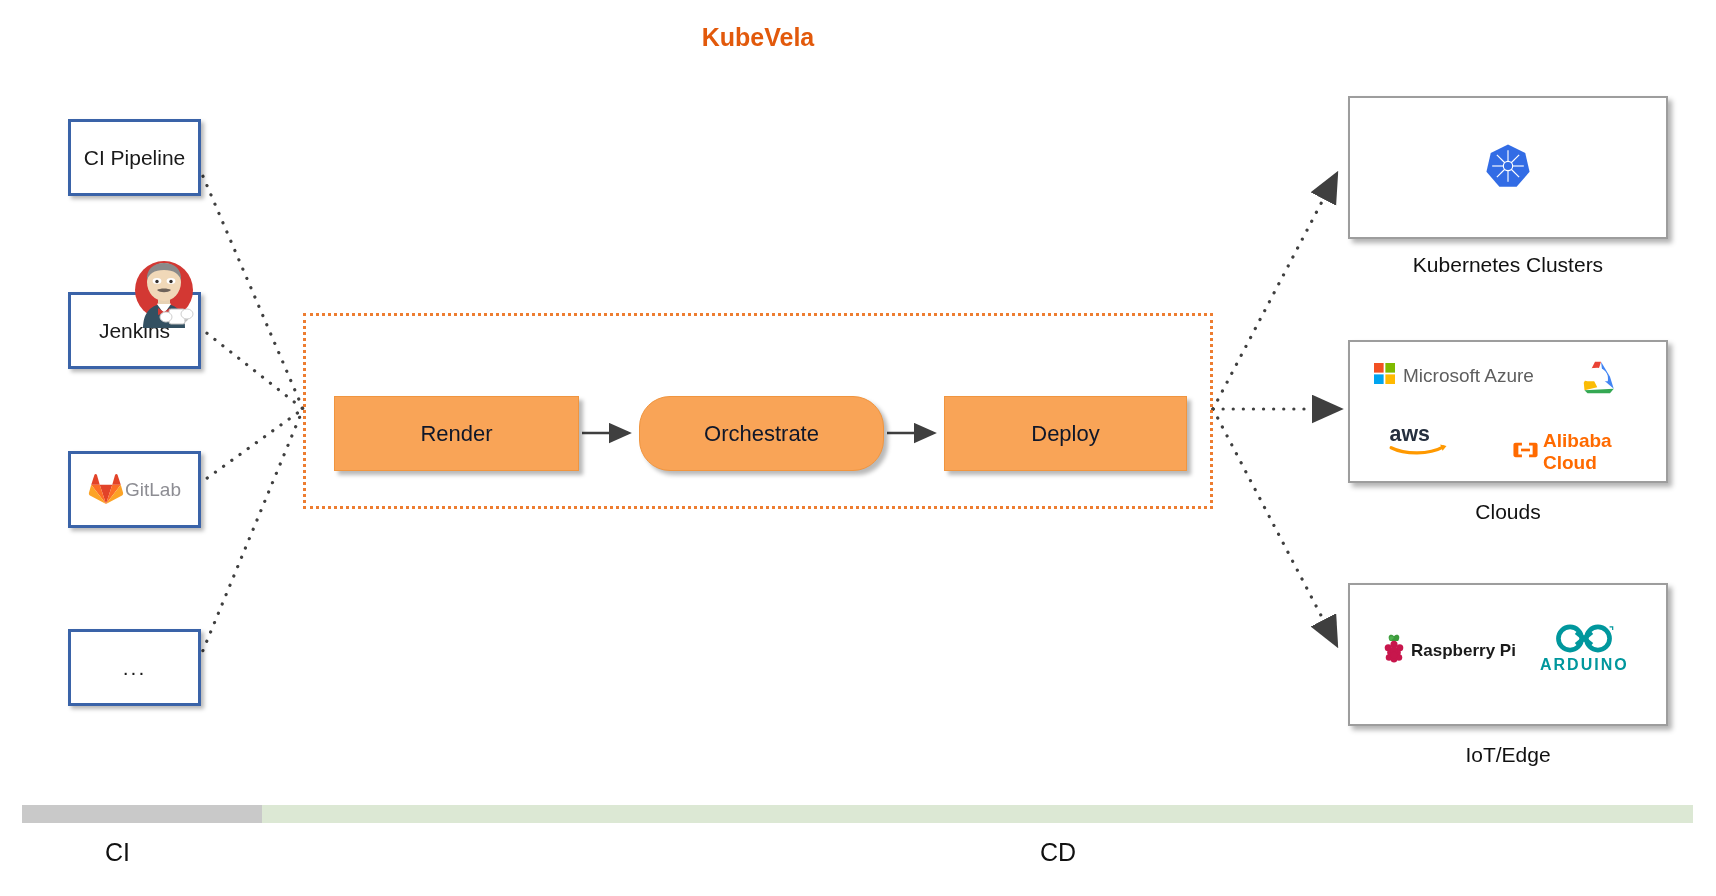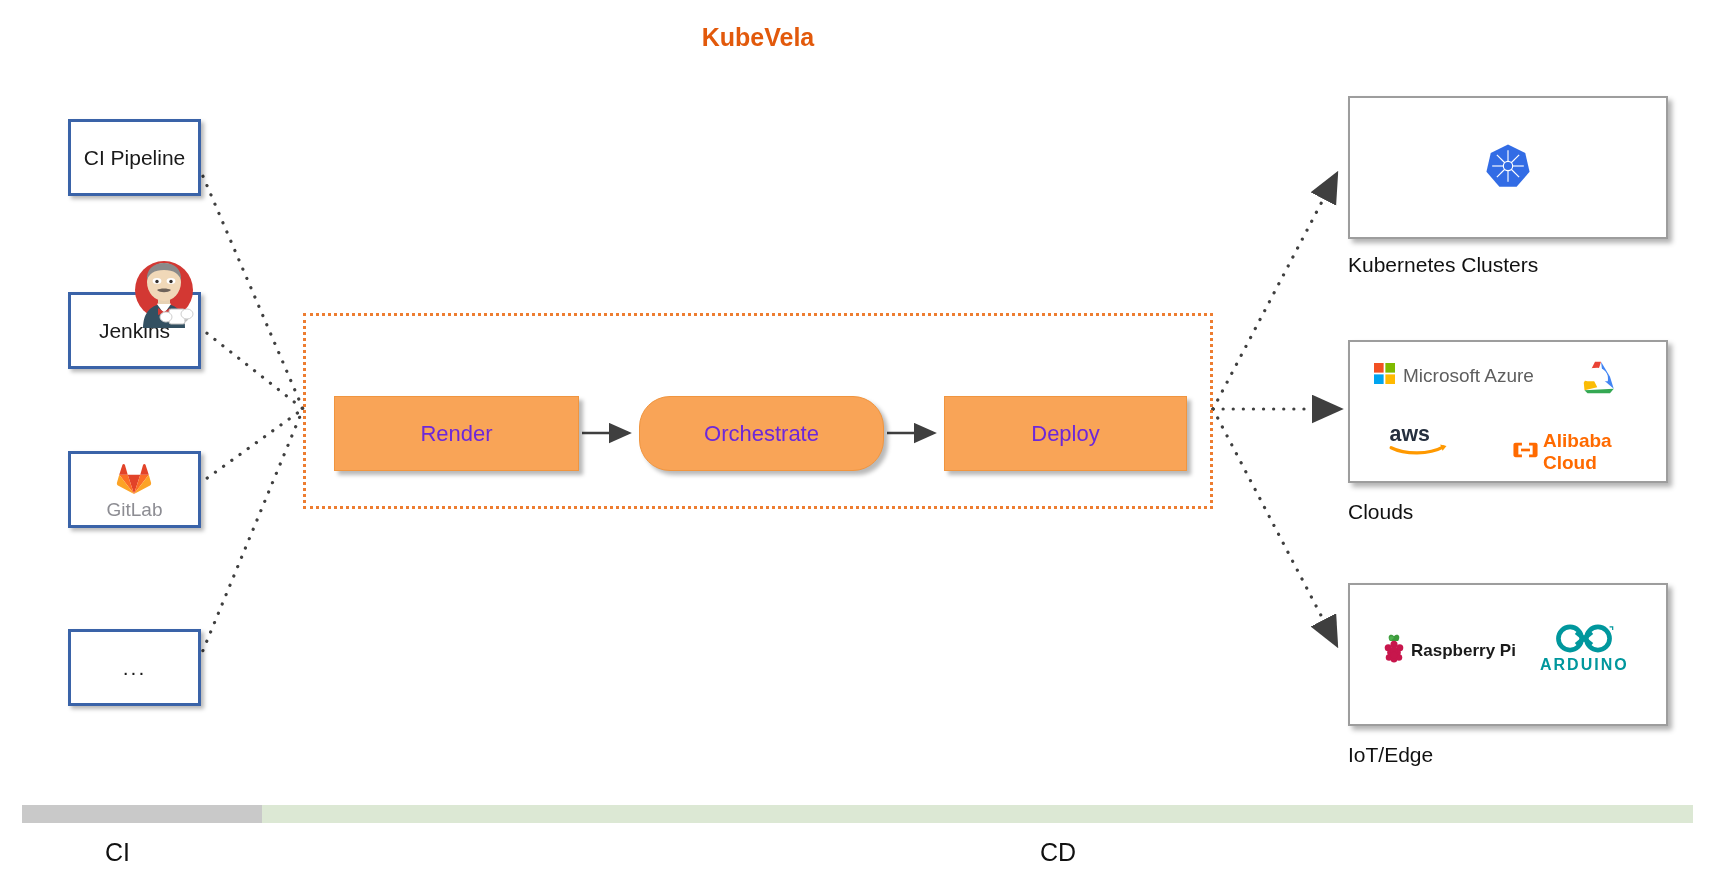--- a/index.html
+++ b/index.html
@@ -26,42 +26,42 @@
   .tgt-box {
     position: absolute;
     background: #ffffff;
     border: 2px solid #9d9d9d;
     box-shadow: 4px 4px 5px rgba(0,0,0,0.30);
     display: flex; align-items: center; justify-content: center;
   }
   .tgt-caption {
     position: absolute;
     font-size: 21px; color: #111;
-    width: 100%;
+    text-align: center; width: 100%;
   }
 
   
   #kubevela-container {
     position: absolute;
     left: 303px; top: 313px; width: 910px; height: 196px;
     border: 3px dotted #ED7D31;
     background: transparent;
   }
   #kubevela-title {
     position: absolute; left: 0; top: 14px; width: 100%;
     text-align: center;
     font-size: 25px; font-weight: bold; color: #E2590B;
   }
   .stage-box {
     position: absolute; top: 396px; height: 75px;
     background: #F9A457;
     border: 1px solid #F0953F;
     box-shadow: 4px 4px 4px rgba(0,0,0,0.28);
     display: flex; align-items: center; justify-content: center;
-    color: #6d28d9; font-size: 22px;
+    color: #0f172a; font-size: 22px;
   }
   #stage-render     { left: 334px;  width: 245px; }
   #stage-orchestrate{ left: 639px;  width: 245px; border-radius: 31px; }
   #stage-deploy     { left: 944px;  width: 243px; }
 
   
   #bar { position: absolute; left: 22px; top: 805px; width: 1671px; height: 18px; display: flex; }
   #bar-ci { width: 240px; background: #C9C9C9; }
   #bar-cd { flex: 1; background: #DCE8D4; }
   .bar-label { position: absolute; top: 838px; font-size: 25px; color: #111; }
@@ -141,21 +141,21 @@
       <ellipse cx="36" cy="61" rx="6" ry="5" fill="#FFFFFF" stroke="#CFCFCF" stroke-width="1"></ellipse>
       <ellipse cx="57" cy="58" rx="6" ry="5" fill="#FFFFFF" stroke="#CFCFCF" stroke-width="1"></ellipse>
     </svg>
   </div>
 
   <div class="src-box" style="left:68px; top:292px; width:133px; height:77px;">
     <span class="src-label">Jenkins</span>
   </div>
 
   <div class="src-box" style="left:68px; top:451px; width:133px; height:77px;">
-    <div class="logo-wrap" style="flex-direction:column; gap:1px;justify-content:flex-end;">
+    <div class="logo-wrap" style="flex-direction:row; gap:1px;justify-content:flex-end;">
       <span>
         <svg viewBox="0 0 40 38" width="36" height="34">
           <path d="M20,37 L27,15.5 L13,15.5 Z" fill="#E24329"></path>
           <path d="M20,37 L13,15.5 L3.5,15.5 Z" fill="#FC6D26"></path>
           <path d="M3.5,15.5 L1,24 C0.6,25.3 1,26.6 2.1,27.4 L20,37 Z" fill="#FCA326"></path>
           <path d="M3.5,15.5 L7,4.5 C7.5,3.1 9.4,3.1 9.9,4.5 L13,15.5 Z" fill="#E24329"></path>
           <path d="M20,37 L27,15.5 L36.5,15.5 Z" fill="#FC6D26"></path>
           <path d="M36.5,15.5 L39,24 C39.4,25.3 39,26.6 37.9,27.4 L20,37 Z" fill="#FCA326"></path>
           <path d="M36.5,15.5 L33,4.5 C32.5,3.1 30.6,3.1 30.1,4.5 L27,15.5 Z" fill="#E24329"></path>
         </svg>

